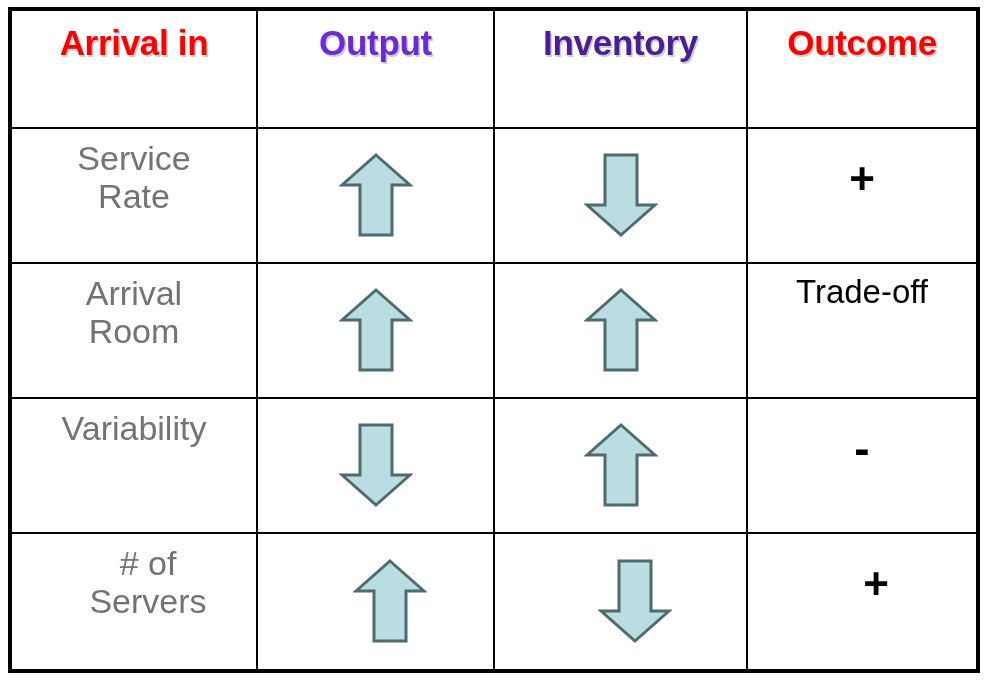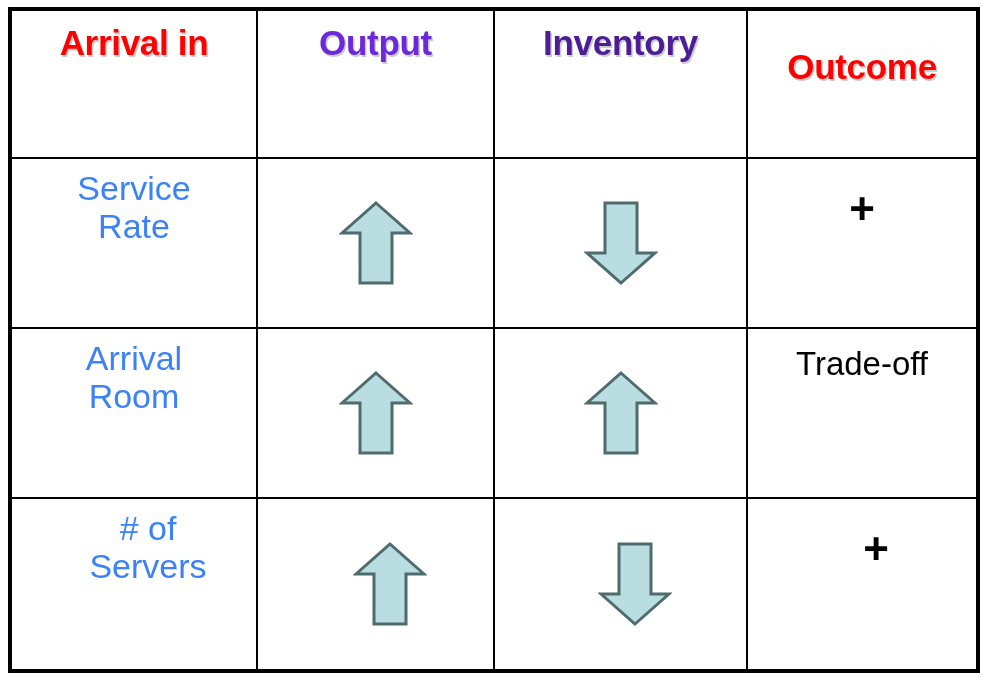--- a/index.html
+++ b/index.html
@@ -68,31 +68,31 @@
     white-space: nowrap;
   }
 
   
   tr.data-row td { height: 111px; }
   tr.data-row.tall td { height: 113px; padding-left: 28px; }
 
   .row-label {
     display: block;
     font-size: 34px;
-    color: #3b82f6;
+    color: #737373;
     line-height: 1.12;
     padding-top: 10px;
     white-space: pre-line;
   }
 
   .outcome-text {
     display: block;
     font-size: 33px;
     color: #000000;
-    padding-top: 17px;
+    padding-top: 10px;
     line-height: 1.1;
   }
   .outcome-sign {
     display: block;
     font-size: 44px;
     font-weight: bold;
     color: #000000;
     line-height: 1;
     padding-top: 28px;
   }
@@ -125,21 +125,21 @@
         <td>
           <span class="header-label" style="color: rgb(255, 0, 0);">Arrival in</span>
         </td>
         <td>
           <span class="header-label" style="color: #6d28d9;">Output</span>
         </td>
         <td>
           <span class="header-label" style="color: #4c1d95;">Inventory</span>
         </td>
         <td>
-          <span class="header-label" style="color: rgb(255, 0, 0); margin-top: 24px;">Outcome</span>
+          <span class="header-label" style="color: rgb(255, 0, 0);">Outcome</span>
         </td>
       </tr>
 
       <tr class="data-row">
         <td>
           <span class="row-label">Service
 Rate</span>
         </td>
         <td>
           <div class="arrow-cell-inner">
@@ -178,20 +178,42 @@
               <polygon points="37,3 71,33 53,33 53,83 21,83 21,33 3,33" fill="#b9dde1" stroke="#4f6b6e" stroke-width="3" stroke-linejoin="miter"></polygon>
             </svg>
           </div>
         </td>
         <td>
           <span class="outcome-text">Trade-off</span>
         </td>
       </tr>
 
 
+      <tr class="data-row">
+        <td>
+          <span class="row-label">Variability</span>
+        </td>
+        <td>
+          <div class="arrow-cell-inner">
+            <svg class="arrow-svg" width="74" height="86" viewBox="0 0 74 86">
+              <polygon points="37,83 71,53 53,53 53,3 21,3 21,53 3,53" fill="#b9dde1" stroke="#4f6b6e" stroke-width="3" stroke-linejoin="miter"></polygon>
+            </svg>
+          </div>
+        </td>
+        <td>
+          <div class="arrow-cell-inner">
+            <svg class="arrow-svg" width="74" height="86" viewBox="0 0 74 86">
+              <polygon points="37,3 71,33 53,33 53,83 21,83 21,33 3,33" fill="#b9dde1" stroke="#4f6b6e" stroke-width="3" stroke-linejoin="miter"></polygon>
+            </svg>
+          </div>
+        </td>
+        <td>
+          <span class="outcome-sign minus">-</span>
+        </td>
+      </tr>
 
       <tr class="data-row tall">
         <td>
           <span class="row-label"># of
 Servers</span>
         </td>
         <td>
           <div class="arrow-cell-inner">
             <svg class="arrow-svg" width="74" height="86" viewBox="0 0 74 86">
               <polygon points="37,3 71,33 53,33 53,83 21,83 21,33 3,33" fill="#b9dde1" stroke="#4f6b6e" stroke-width="3" stroke-linejoin="miter"></polygon>

